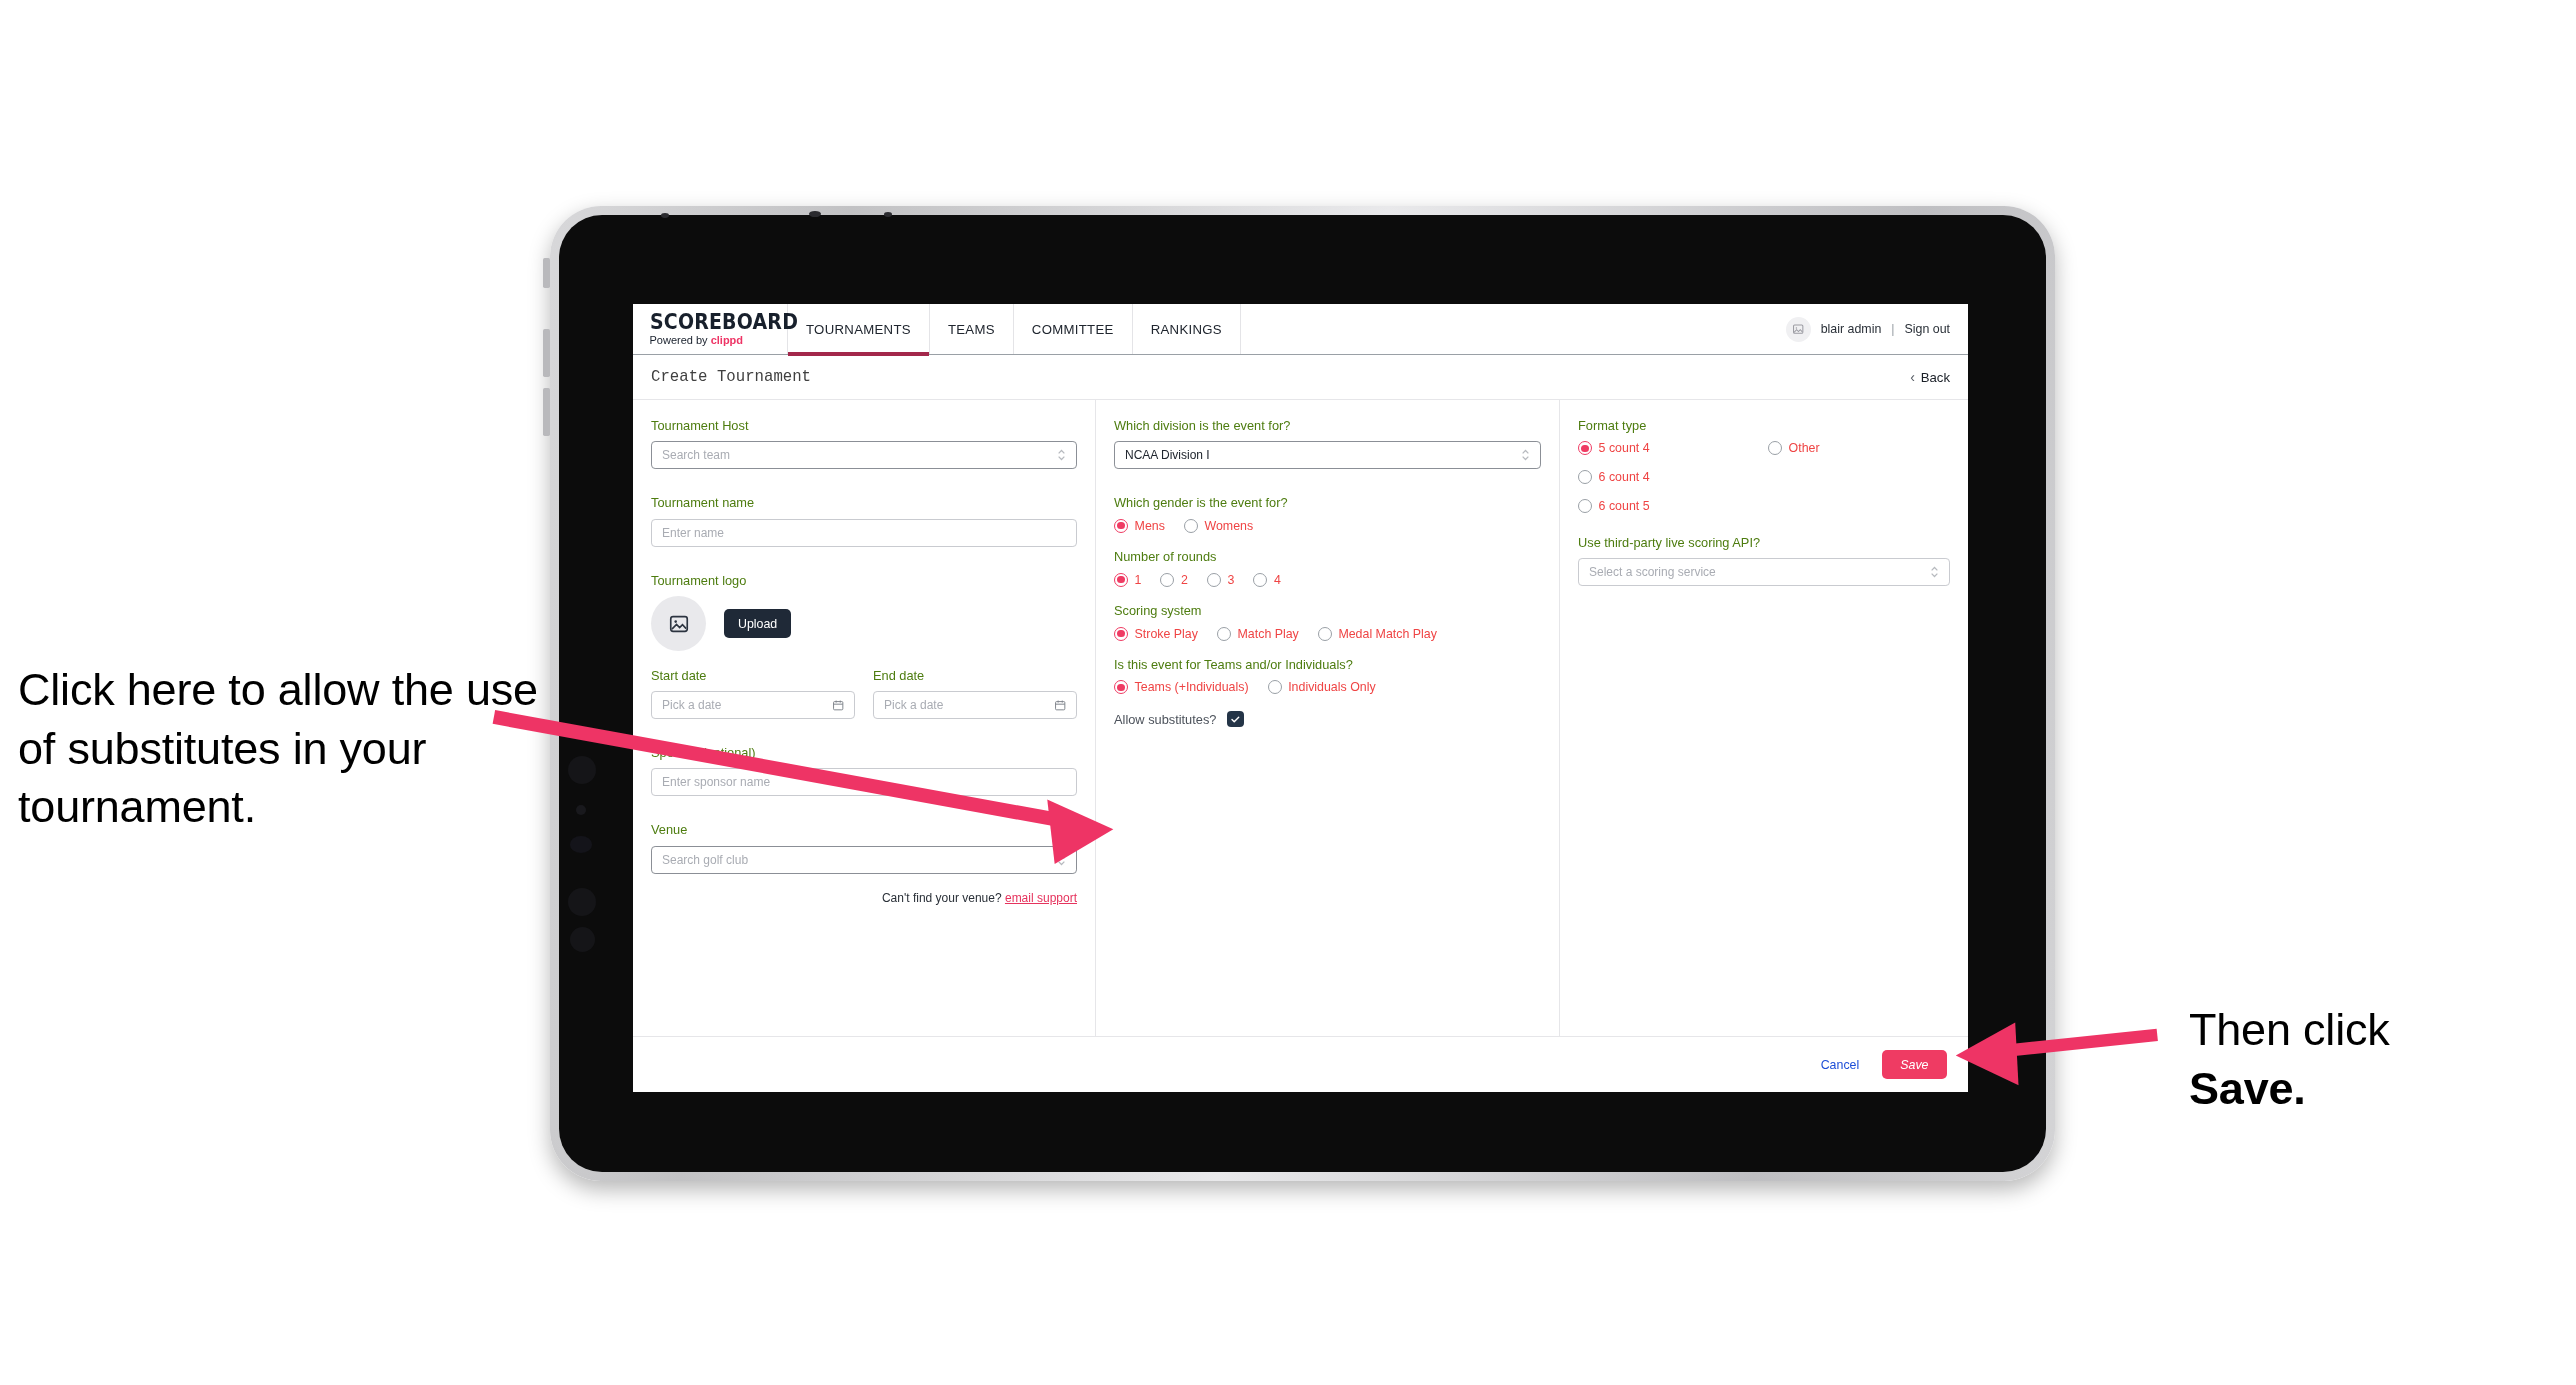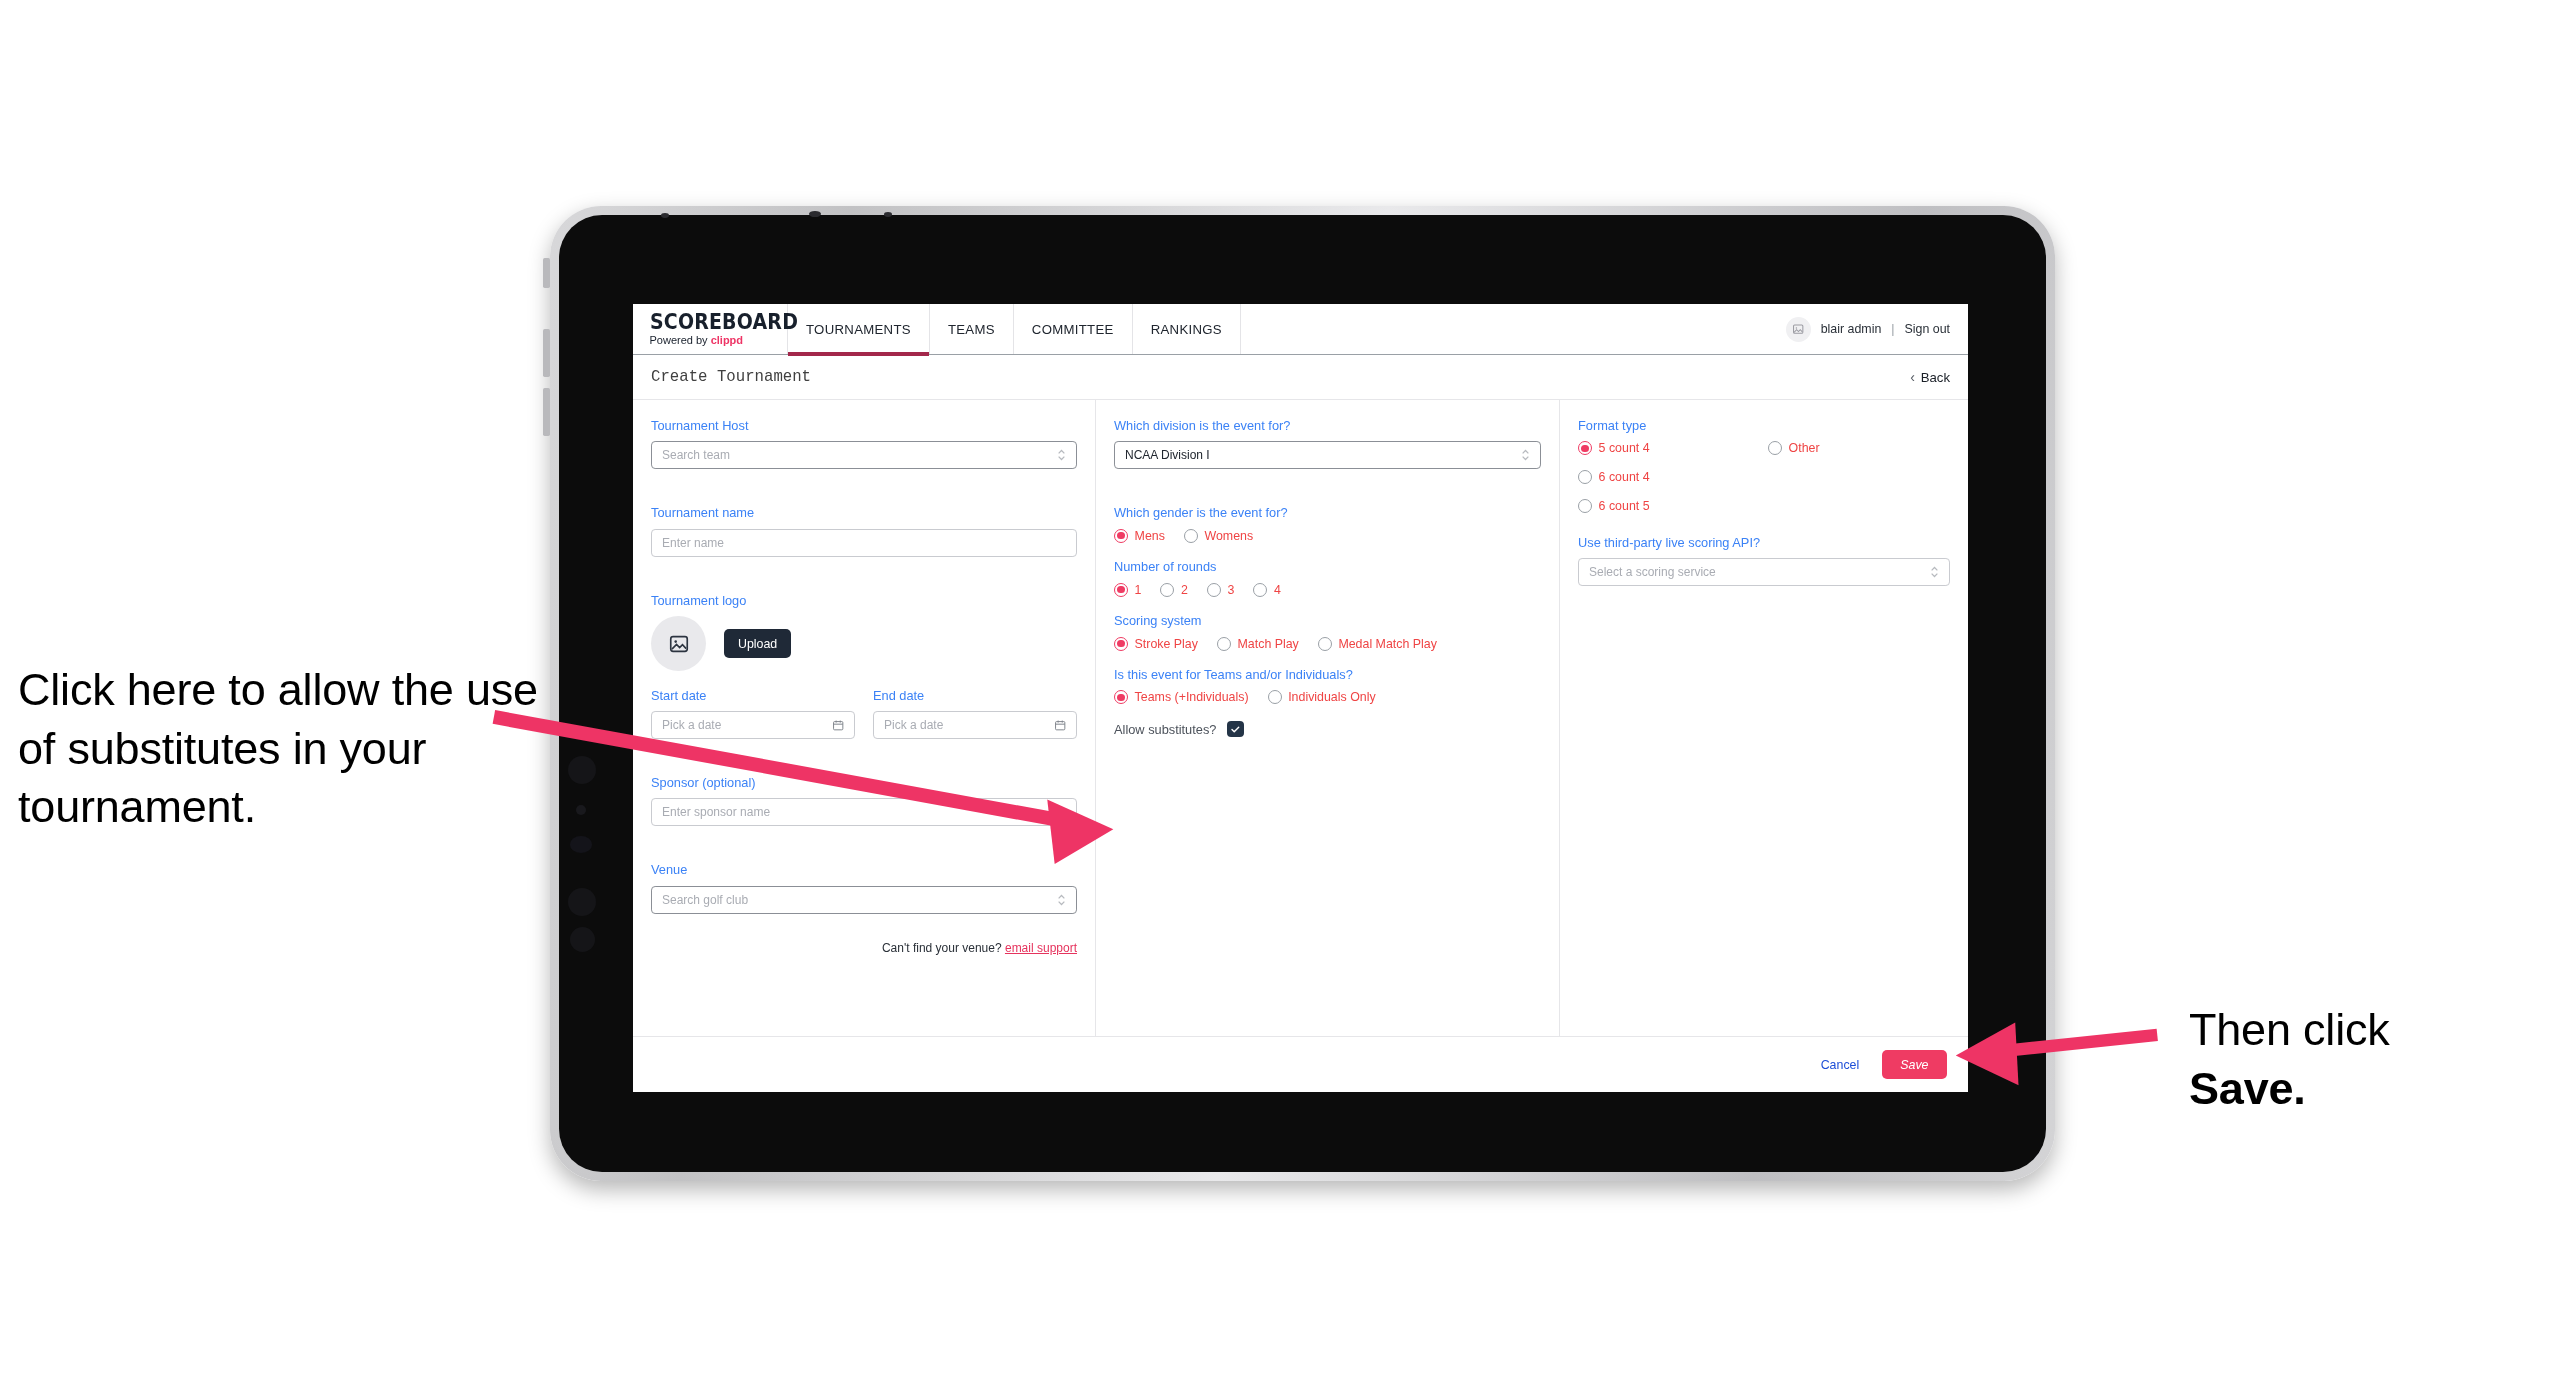--- a/index.html
+++ b/index.html
@@ -138,32 +138,32 @@
   .back .chev { font-size: 14px; color:#555b63; }
 
   
   .cols { flex: 1; display:flex; }
   .col { padding: 18px 18px 0 18px; }
   .col-1 { width: 463px; border-right: 0.8px solid #e6e6e9; }
   .col-2 { width: 464px; border-right: 0.8px solid #e6e6e9; }
   .col-3 { flex:1; }
 
   .lbl {
-    font-size: 12.8px; color:#3b82f6; line-height:1.25;
+    font-size: 12.8px; color:#4d7c0f; line-height:1.25;
     margin-bottom: 7.4px; display:block;
   }
   .field {
     position: relative;
     height: 28px;
     border: 0.8px solid #8b8f96;
     border-radius: 4.1px;
     display:flex; align-items:center;
     padding: 0 10px;
     background:#fff;
-    margin-bottom: 36px;
+    margin-bottom: 26px;
   }
   .field.soft { border-color:#c9cbd0; }
   .field .val { font-size: 12px; color:#20262f; }
   .field .ph  { font-size: 12px; color:#a9acb3; }
   .field .affix { margin-left:auto; color:#b7babf; font-size: 11.6px; line-height:1; }
   .field .affix svg { display:block; }
 
   .row2 { display:flex; gap: 18px; }
   .row2 > div { flex:1; }
 

